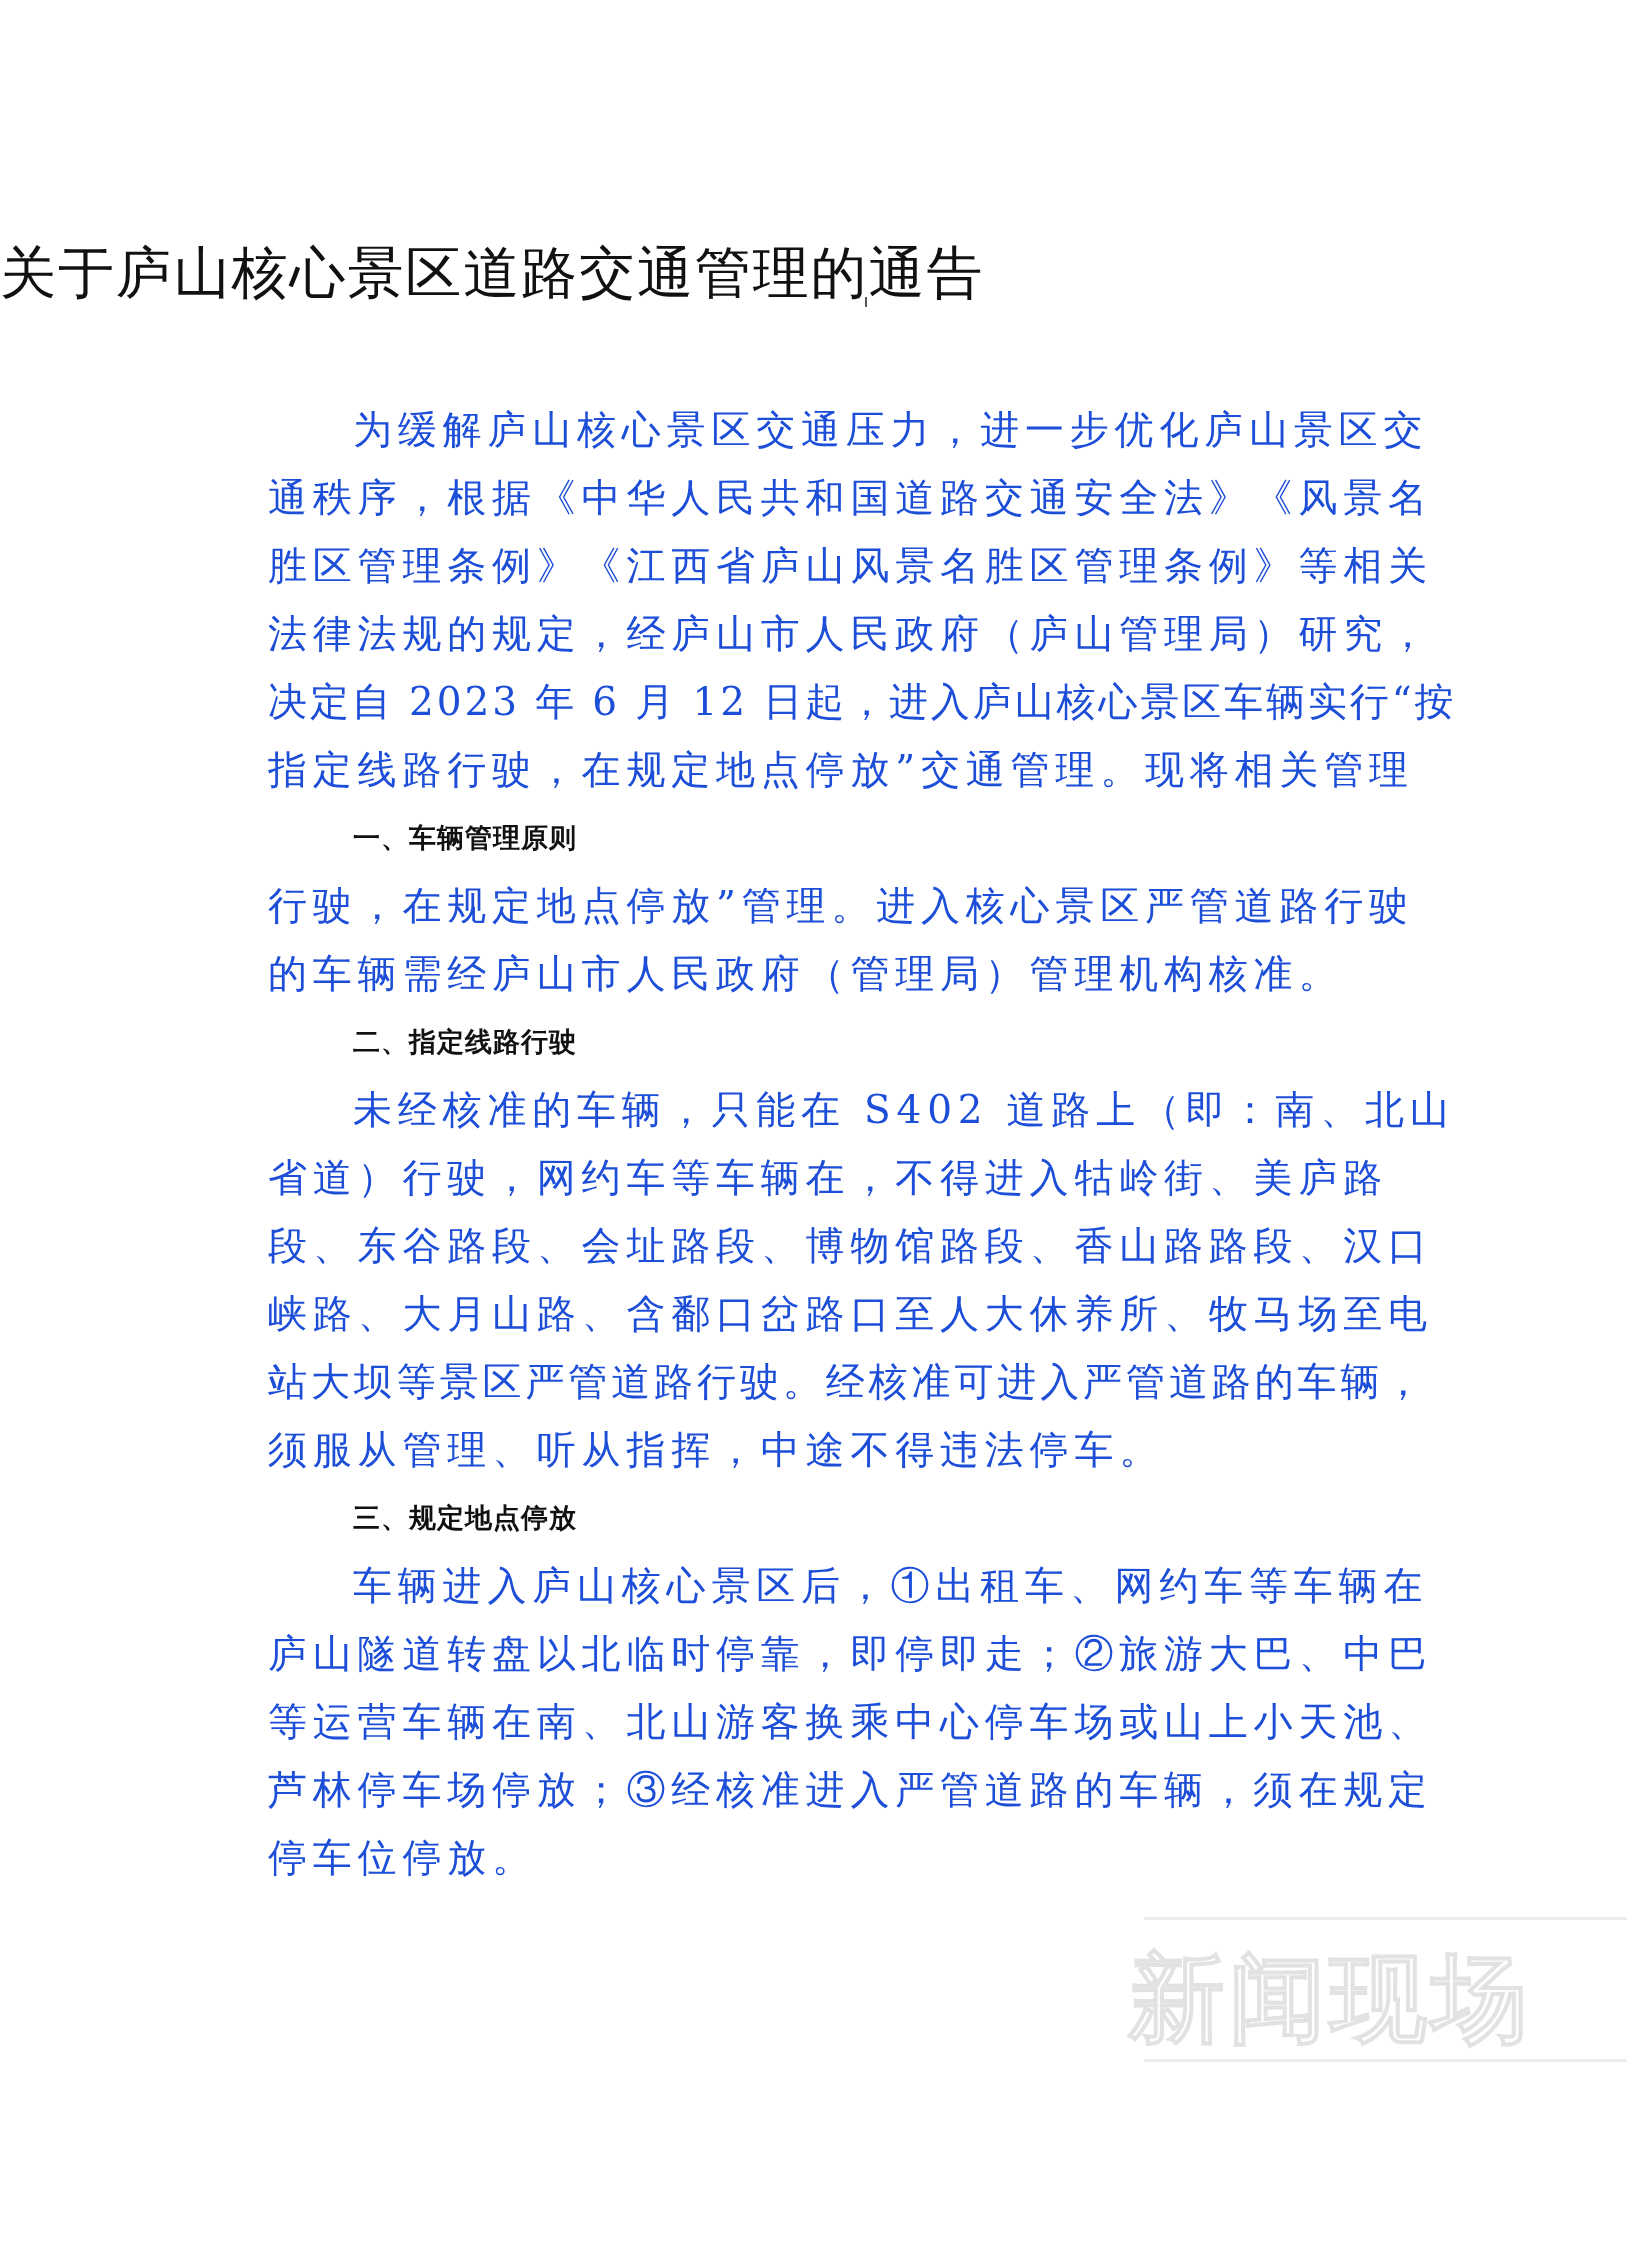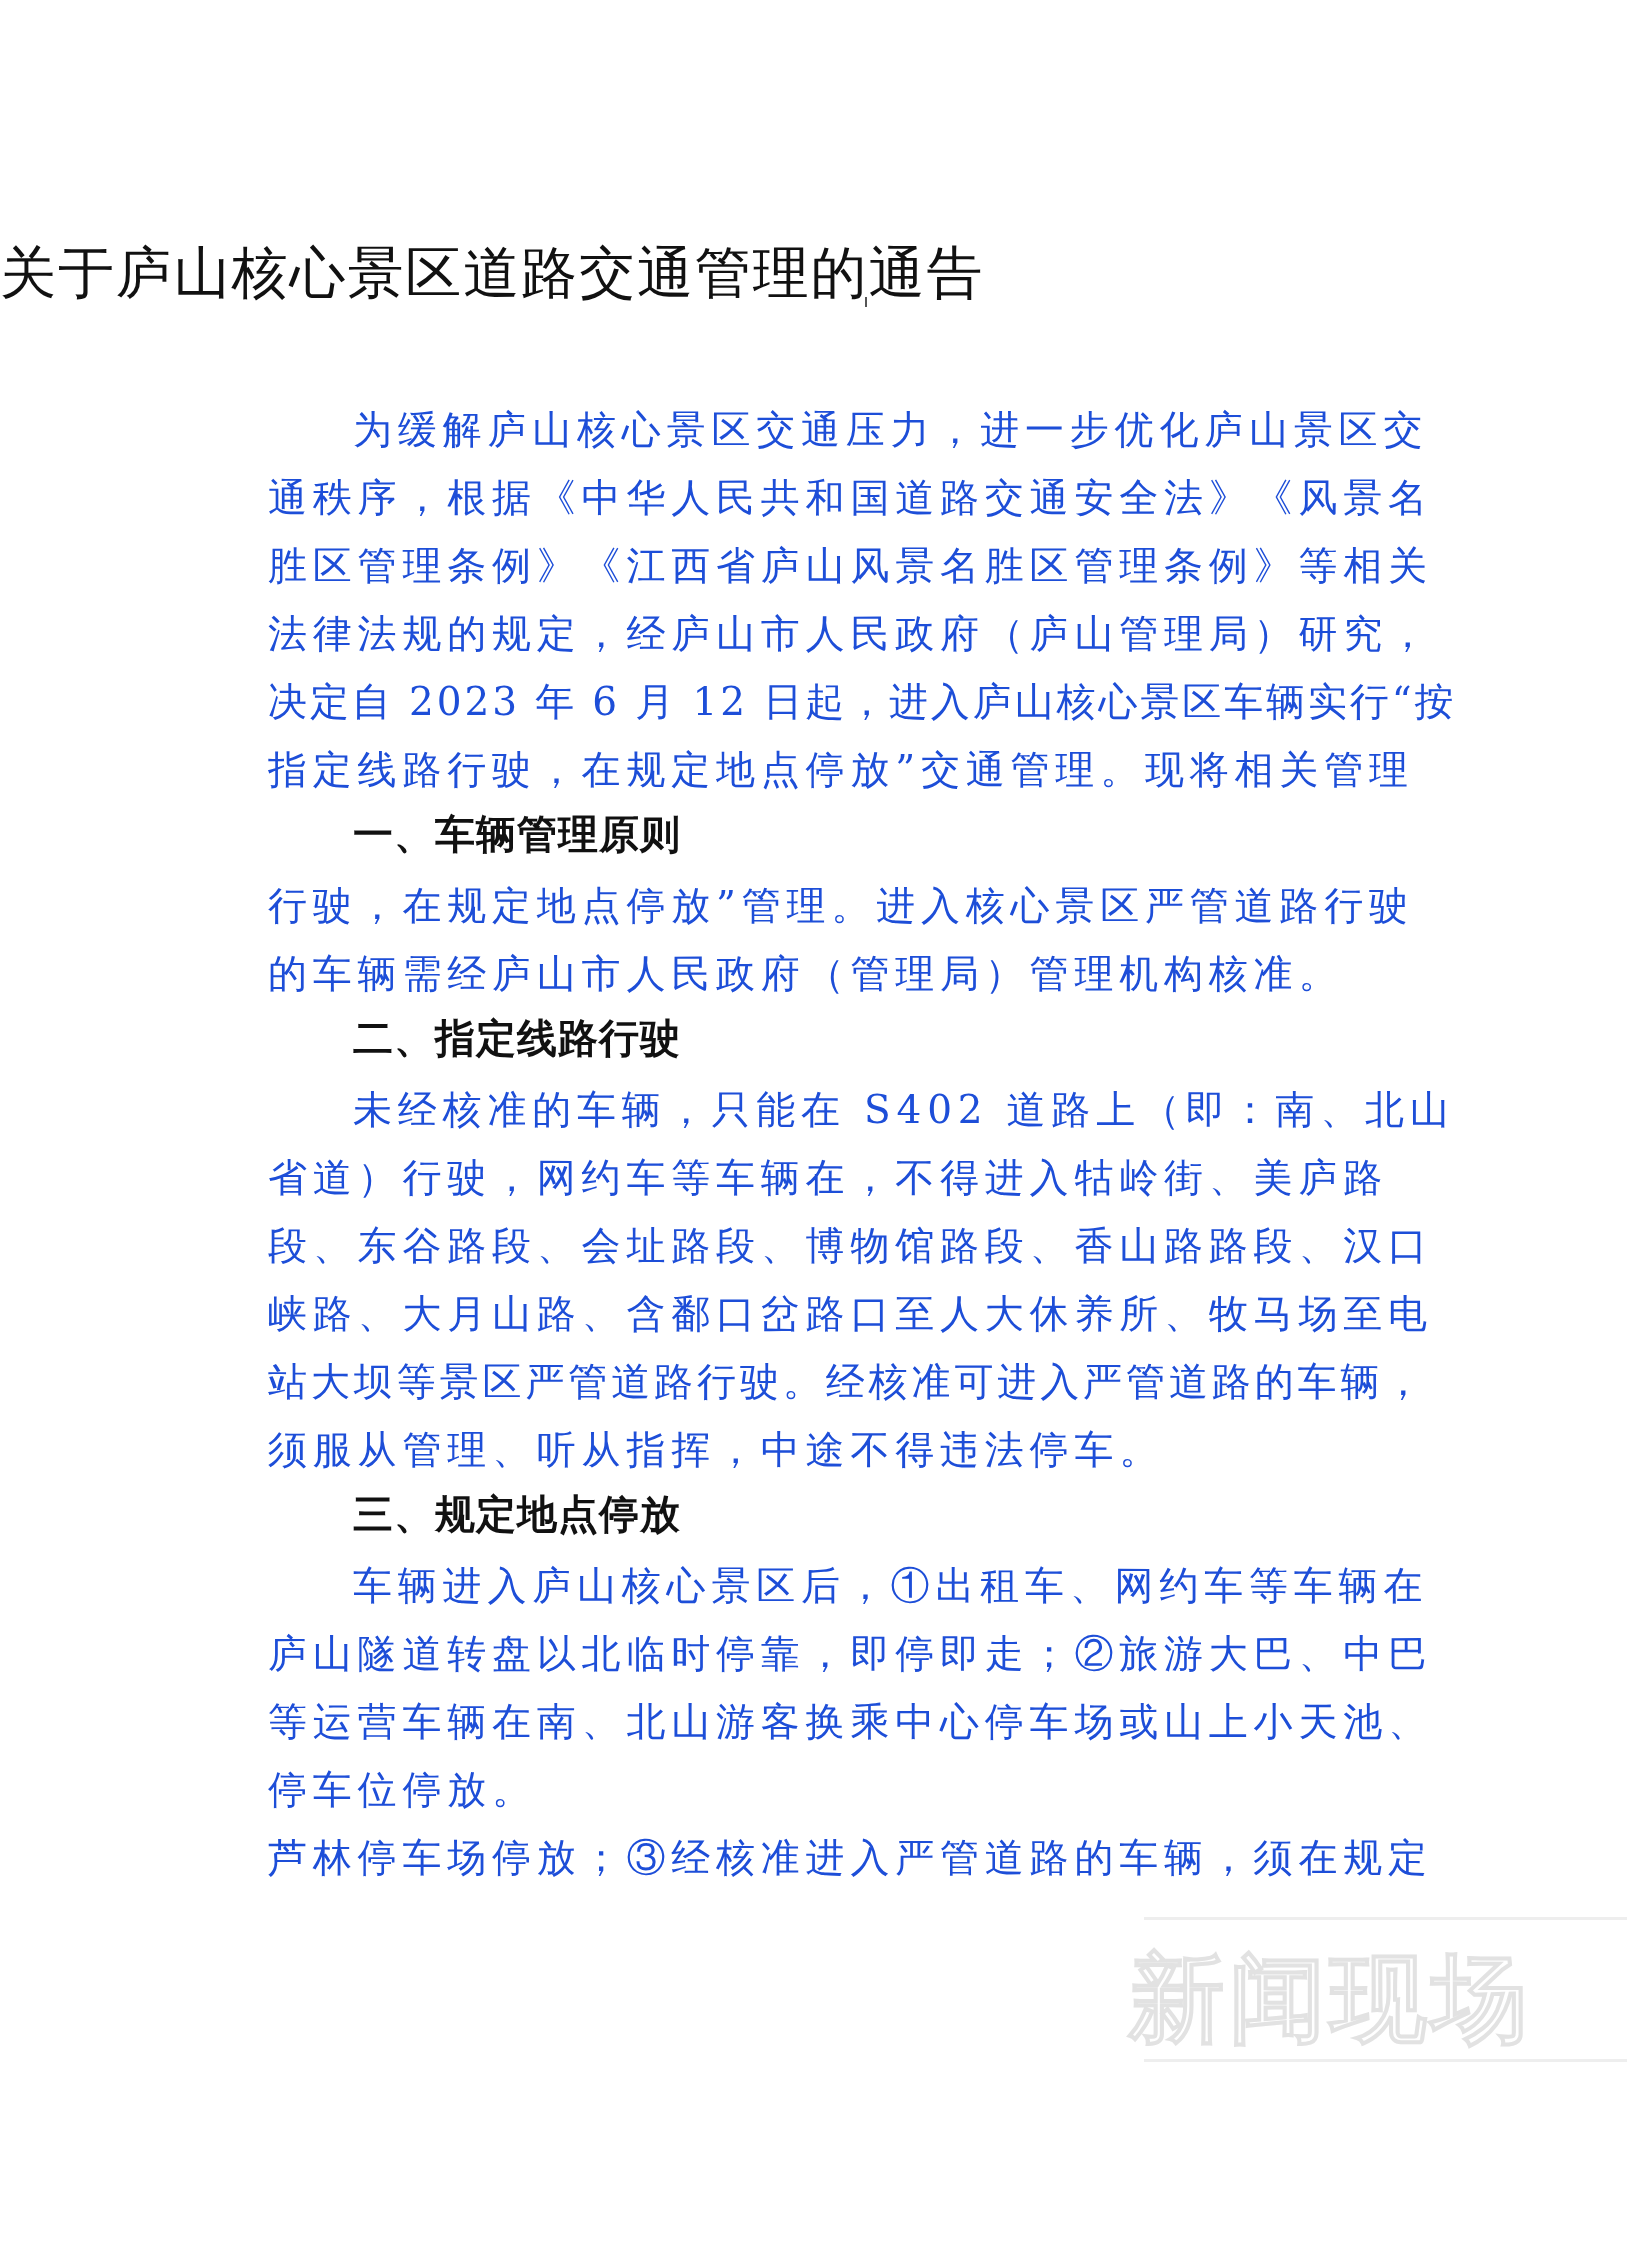--- a/index.html
+++ b/index.html
@@ -16,23 +16,23 @@
     .doc {
       position: absolute; left: 268px; top: 396px; width: 1110px;
     }
     .line {
       font-size: 39px; line-height: 68px; height: 68px; white-space: nowrap;
       letter-spacing: 5.8px; color: #1d4ed8;
       font-family: "DejaVu Serif", serif;
     }
     .indent { padding-left: 85px; }
     .heading {
-      font-size: 40px; line-height: 68px; height: 68px; white-space: nowrap;
+      font-size: 27px; line-height: 68px; height: 68px; white-space: nowrap;
       padding-left: 85px; font-weight: bold; letter-spacing: 1px;
-      font-family: Liberation Mono, monospace; color: #111;
+      font-family: Liberation Serif, serif; color: #111;
     }
     .watermark {
       position: absolute; left: 1128px; top: 1931px; width: 502px; height: 135px;
       font-size: 97px; font-weight: bold; color: transparent;
       -webkit-text-stroke: 1px #e2e2e2; letter-spacing: 3.9px;
       font-family: "DejaVu Sans", sans-serif; line-height: 135px;
     }
     .wm-line1 { position: absolute; left: 1144px; top: 1917px; width: 483px; height: 2.9px; background: #eeeeee; }
     .wm-line2 { position: absolute; left: 1144px; top: 2059px; width: 483px; height: 2.9px; background: #eeeeee; }
   </style>
@@ -66,21 +66,21 @@
     <div class="line">峡路、大月山路、含鄱口岔路口至人大休养所、牧马场至电</div>
     <div class="line" style="letter-spacing:3.9px">站大坝等景区严管道路行驶。经核准可进入严管道路的车辆，</div>
     <div class="line">须服从管理、听从指挥，中途不得违法停车。</div>
   </div>
 
   <div>
     <div class="heading">三、规定地点停放</div>
     <div class="line indent">车辆进入庐山核心景区后，①出租车、网约车等车辆在</div>
     <div class="line">庐山隧道转盘以北临时停靠，即停即走；②旅游大巴、中巴</div>
     <div class="line">等运营车辆在南、北山游客换乘中心停车场或山上小天池、</div>
+    <div class="line">芦林停车场停放；③经核准进入严管道路的车辆，须在规定</div>
     <div class="line">停车位停放。</div>
-    <div class="line">芦林停车场停放；③经核准进入严管道路的车辆，须在规定</div>
   </div>
 </div>
 
 <div class="wm-line1"></div>
 <div class="watermark">新闻现场</div>
 <div class="wm-line2"></div>
 
 
 </body></html>

